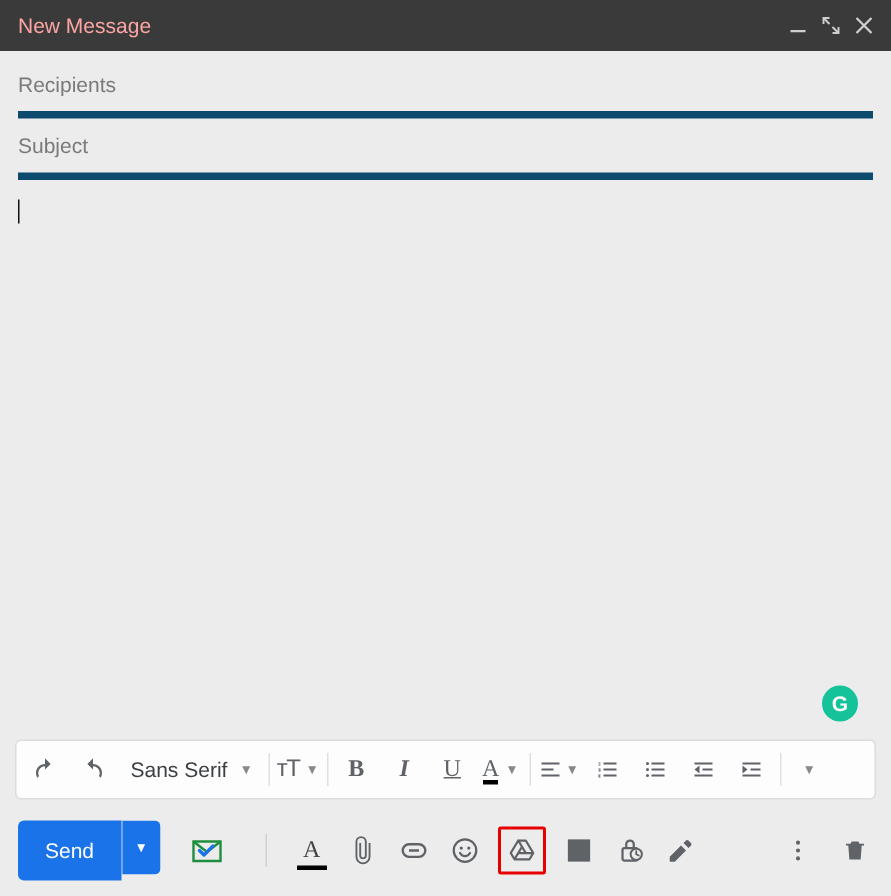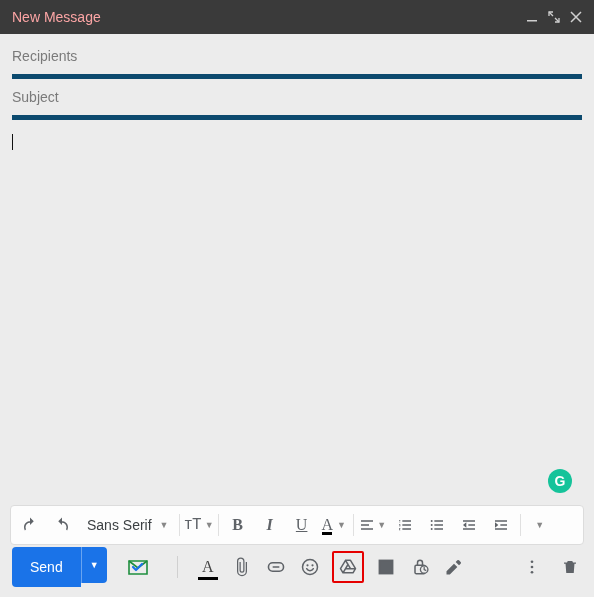--- a/index.html
+++ b/index.html
@@ -8,42 +8,42 @@
   .titlebar { height: 34px; background: #3a3a3a; color: #fca5a5; display: flex; align-items: center; padding: 0 12px; font-size: 14px; justify-content: space-between; }
   .titlebar-controls { display: flex; gap: 10px; align-items: center; }
   .titlebar-controls span { cursor: pointer; color: #cfcfcf; }
   .titlebar-controls svg { display: block; }
   .fields { padding: 4px 12px 0 12px; }
   .field { border-bottom: 5px solid #0c4a6e; padding: 10px 0; color: #7a7a7a; font-size: 14px; }
   .field input { border: none; outline: none; background: transparent; width: 100%; font-size: 14px; color: #333; }
   .field input::placeholder { color: #7a7a7a; }
   .body-area { flex: 1; padding: 12px; position: relative; }
   .grammarly-badge { position: absolute; right: 22px; bottom: 12px; width: 24px; height: 24px; border-radius: 50%; background: #15c39a; display: flex; align-items: center; justify-content: center; color: #fff; font-weight: bold; font-size: 14px; }
-  .format-bar { margin: 0 10px 0 10px; background: #fdfdfd; border: 1px solid #dcdcdc; border-radius: 4px; height: 40px; display: flex; align-items: center; padding: 0 4px; gap: 2px; color: #5f6368; }
+  .format-bar { margin: 0 10px 12px 10px; background: #fdfdfd; border: 1px solid #dcdcdc; border-radius: 4px; height: 40px; display: flex; align-items: center; padding: 0 4px; gap: 2px; color: #5f6368; }
   .fb-btn { min-width: 30px; height: 30px; display: flex; align-items: center; justify-content: center; border-radius: 3px; cursor: pointer; font-size: 16px; color: #5f6368; }
   .font-sel { display: flex; align-items: center; padding: 0 6px 0 8px; cursor: pointer; font-size: 14px; color: #3c4043; gap: 8px; }
   .caret { font-size: 9px; color: #888; }
   .divider { width: 1px; height: 22px; background: #e0e0e0; margin: 0 2px; }
   .bottom-bar { height: 52px; display: flex; align-items: center; padding: 0 12px 8px 12px; gap: 6px; }
   .send-group { display: flex; }
   .send-btn { background: #1a73e8; color: #fff; border: none; height: 40px; padding: 0 18px; font-size: 14px; font-weight: 500; border-radius: 4px 0 0 4px; cursor: pointer; }
   .send-more { background: #1a73e8; border: none; border-left: 1px solid rgba(255,255,255,0.35); width: 26px; height: 36px; border-radius: 0 4px 4px 0; cursor: pointer; display: flex; align-items: center; justify-content: center; }
   .send-more .caret { color: #fff; font-size: 9px; }
   .bb-icons { display: flex; align-items: center; gap: 10px; margin-left: 14px; flex: 1; }
   .bb-icon { width: 24px; height: 24px; display: flex; align-items: center; justify-content: center; cursor: pointer; color: #5f6368; }
   .bb-icon svg { display: block; }
   .pen-underline { position: relative; }
   .pen-underline::after { content:''; position:absolute; left:2px; right:2px; bottom:-1px; height:3px; background:#000; }
   .highlight-box { border: 2.5px solid #e60000; border-radius: 2px; padding: 2px; }
   .spacer { flex:1; }
   .right-icons { display:flex; align-items:center; gap: 14px; }
   .bb-divider { width: 1px; height: 22px; background: #d0d0d0; margin: 0 8px; }
   .body-cursor { display:inline-block; width:1px; height:16px; background:#111; vertical-align:middle; animation: blink 1s step-start infinite; }
   @keyframes blink { 50% { opacity: 0; } }
-  .tT { font-family: Liberation Mono, monospace; letter-spacing: -1px; }
+  .tT { font-family: Liberation Sans, sans-serif; letter-spacing: -1px; }
   .bold-B { font-weight: bold; font-family: Georgia, serif; }
   .ital-I { font-style: italic; font-family: Georgia, serif; font-weight: 600; }
   .under-U { text-decoration: underline; font-family: Georgia, serif; }
   .color-A { position: relative; font-family: Georgia, serif; }
   .color-A .bar { position: absolute; left: 1px; right: 1px; bottom: -1px; height: 3px; background: #000; }
 </style>
 </head>
 <body>
 
 <div class="window">

